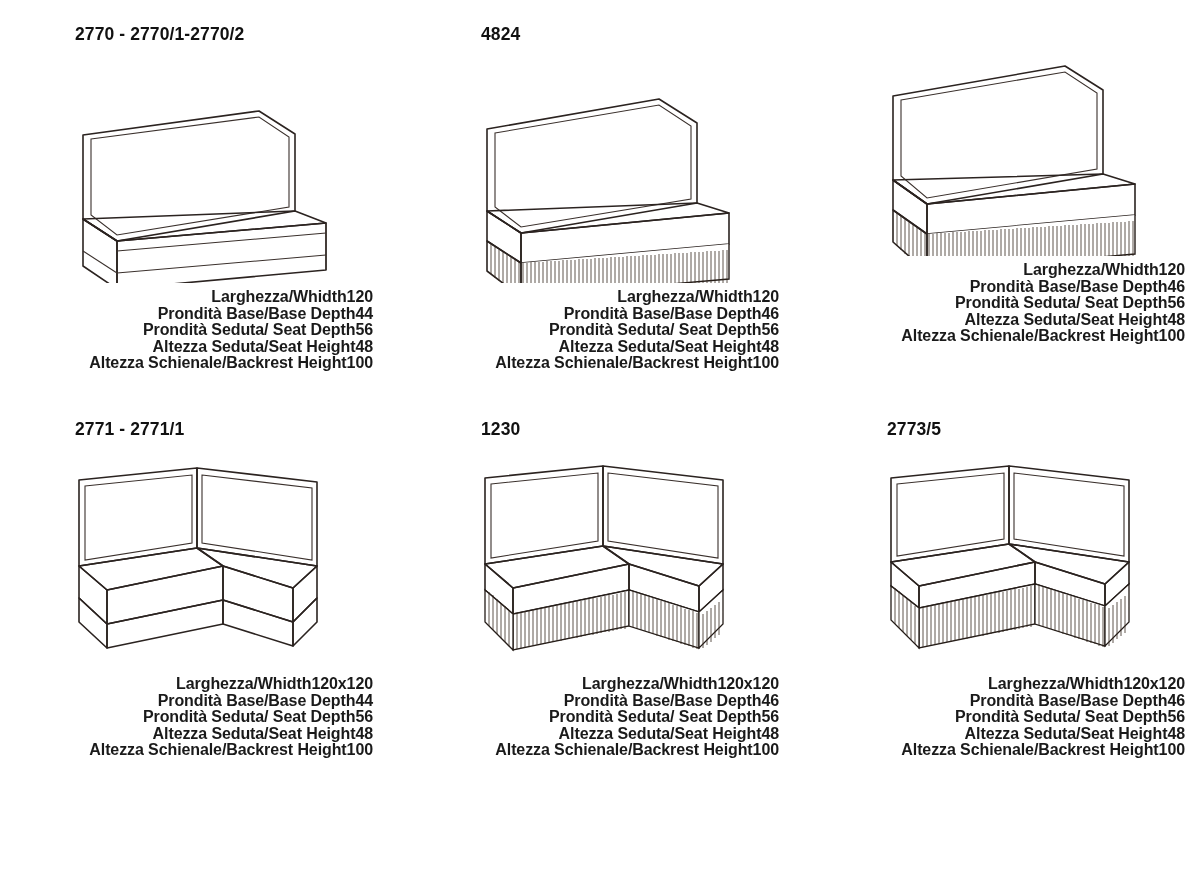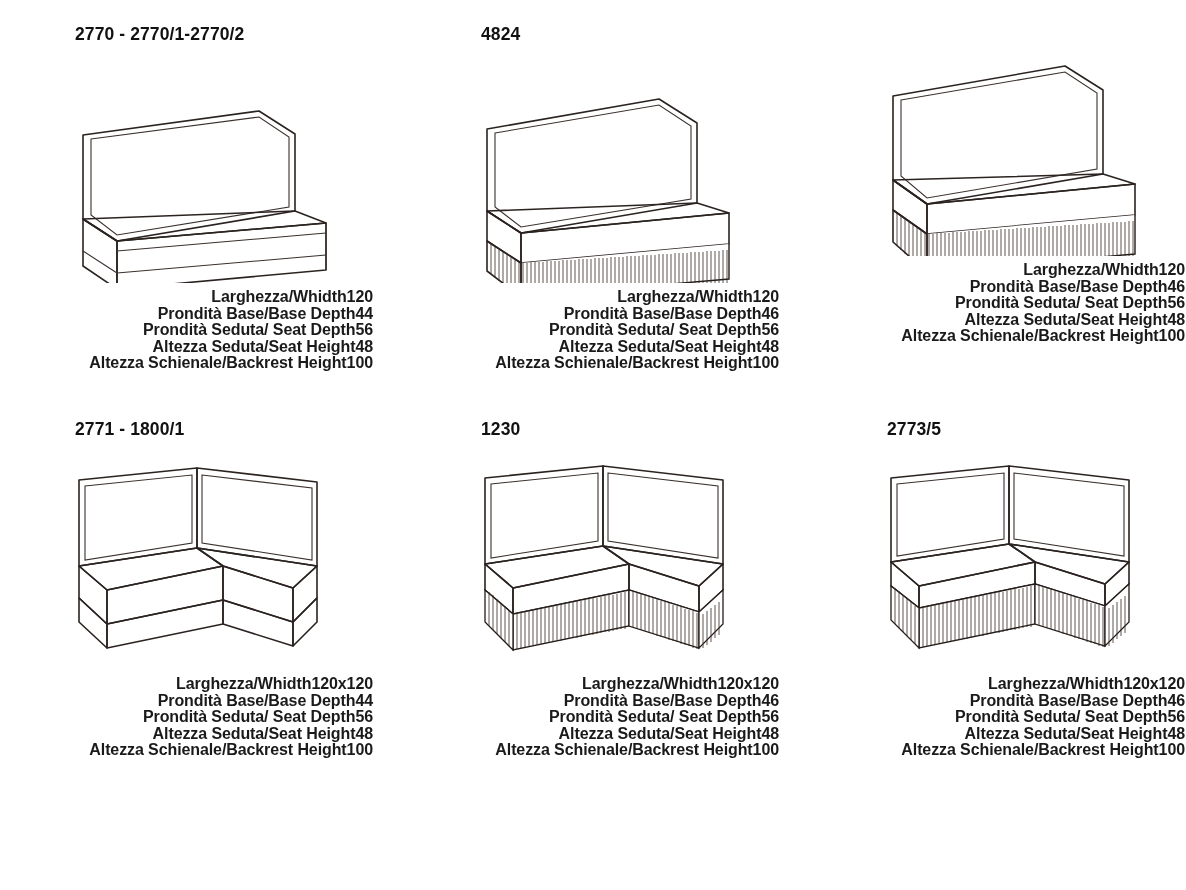--- a/index.html
+++ b/index.html
@@ -348,21 +348,21 @@
           <span class="spec-value">48</span>
         </div>
         <div class="spec-row">
           <span class="spec-label">Altezza Schienale/Backrest Height</span>
           <span class="spec-value">100</span>
         </div>
       </div>
     </div>
 
     <div class="cell row2">
-      <div class="cell-title">2771 - 1800/1</div>
+      <div class="cell-title">2771 - 2771/1</div>
       <div class="figure">
         <svg width="330" height="222" viewBox="0 0 330 222">
 
           <path class="line" d="M6 32 L124 20 L124 100 L6 118 Z" fill="#ffffff"></path>
           <path class="thin" d="M12 38 L119 27 L119 95 L12 112 Z"></path>
 
           <path class="line" d="M124 20 L244 34 L244 118 L124 100 Z" fill="#ffffff"></path>
           <path class="thin" d="M129 27 L239 40 L239 112 L129 95 Z"></path>
 
           <path class="line" d="M6 118 L124 100 L150 118 L34 142 Z" fill="#ffffff"></path>

